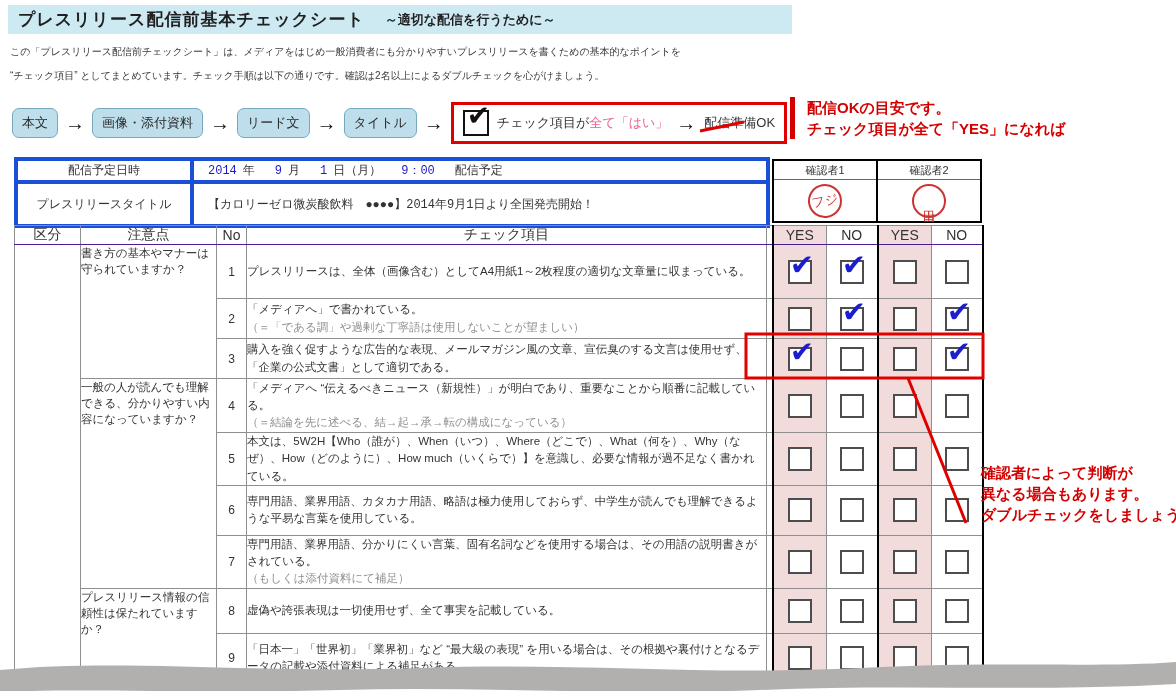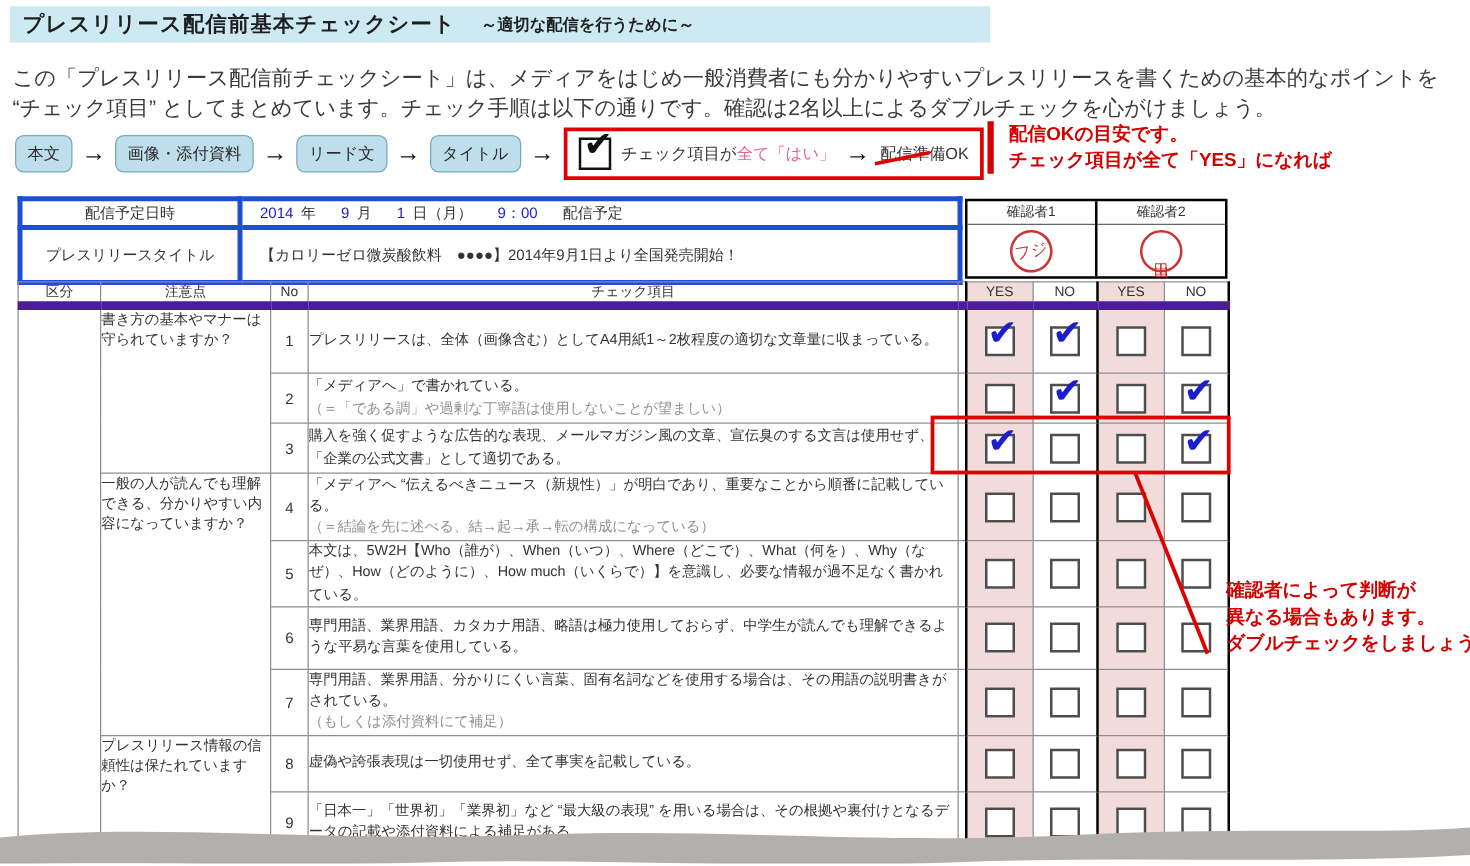--- a/index.html
+++ b/index.html
@@ -6,21 +6,21 @@
   .page{position:relative;width:1176px;height:691px;background:#fff;overflow:hidden;
         font-family:"Liberation Sans","DejaVu Sans",sans-serif;color:#333;}
 
   
   .titlebar{position:absolute;left:8px;top:5px;width:784px;height:29px;background:#cde9f2;
             display:flex;align-items:center;gap:20px;padding-left:10px;box-sizing:border-box;}
   .title-main{font-size:17px;font-weight:bold;color:#1f1f1f;letter-spacing:1px;}
   .title-sub{font-size:13px;font-weight:bold;color:#1f1f1f;}
 
   
-  .intro{position:absolute;left:10px;top:51px;font-size:17px;color:#3a3a3a;line-height:24px;white-space:nowrap;}
+  .intro{position:absolute;left:10px;top:40px;font-size:10px;color:#3a3a3a;line-height:24px;white-space:nowrap;}
 
   
   .flow{position:absolute;left:12px;top:102px;display:flex;align-items:center;gap:7px;}
   .fbox{background:#bfdeeb;border:1px solid #74a9c0;border-radius:7px;padding:5px 9px;
         font-size:13px;color:#2a2a2a;white-space:nowrap;}
   .farrow{font-size:20px;color:#111;font-weight:bold;line-height:1;}
   .fcheckwrap{display:flex;align-items:center;border:3px solid #e00000;padding:5px 9px;gap:8px;background:#fff;}
   .fcheckbox{position:relative;width:22px;height:22px;border:2px solid #111;background:#fff;flex:none;}
   .fcheckbox .fchk{position:absolute;top:-13px;left:2px;font-size:28px;color:#111;font-weight:bold;}
   .fchecktext{font-size:13px;color:#333;white-space:nowrap;}
@@ -28,21 +28,21 @@
   .fok{font-size:13px;color:#333;white-space:nowrap;}
 
   
   .ann-top{position:absolute;left:790px;top:97px;border-left:5px solid #d40000;padding-left:12px;
            font-size:15px;font-weight:bold;color:#d40000;line-height:21px;white-space:nowrap;z-index:60;}
 
   
   .info-table{position:absolute;left:14px;top:157px;width:752px;border-collapse:collapse;table-layout:fixed;}
   .info-table td{border:4px solid #1d4ed8;font-size:12px;color:#333;box-sizing:border-box;}
   .info-label{text-align:center;}
-  .info-value{padding-left:14px;}
+  .info-value{padding-left:14px;font-family:Liberation Mono, monospace;}
   .row-date td{height:22px;}
   .row-title td{height:44px;}
   .blue{color:#1a1ac8;}
   .seg{margin-right:6px;} .segw{margin-right:20px;}
   .pr-title{font-size:13px;}
 
   
   .checker-head{position:absolute;left:772px;top:159px;width:210px;height:64px;border:2px solid #000;
                 box-sizing:border-box;display:flex;background:#fff;}
   .checker-col{flex:1;display:flex;flex-direction:column;}
@@ -50,21 +50,21 @@
   .checker-name{height:18px;line-height:18px;border-bottom:1px solid #666;text-align:center;font-size:11px;color:#333;}
   .stamp-area{flex:1;display:flex;align-items:center;justify-content:center;}
   .stamp{width:34px;height:34px;border:2px solid #cc3333;border-radius:50%;color:#cc3333;
          display:flex;align-items:center;justify-content:center;box-sizing:border-box;background:transparent;}
   .stamp.h{font-size:13px;transform:rotate(-10deg);}
   .stamp.v{writing-mode:vertical-rl;font-size:12px;line-height:1;}
 
   
   .main-table{position:absolute;left:14px;top:225px;width:968px;border-collapse:collapse;table-layout:fixed;border:1px solid #333;}
   .main-table th,.main-table td{border:1px solid #8f8f8f;box-sizing:border-box;font-weight:normal;padding:0;}
-  .main-table th{height:16px;font-size:11px;color:#333;border-bottom:7px solid #4c1d95;}
+  .main-table th{height:16px;font-size:14px;color:#333;border-bottom:1px solid #4c1d95;}
   .gap{border-top-style:hidden;border-bottom-style:hidden;}
   .c-y1{border-left:2px solid #000 !important;}
   .c-y2{border-left:2px solid #000 !important;}
   .c-n2{border-right:2px solid #000 !important;}
   .pink{background:#f2dcdb;}
   .kubun{vertical-align:bottom;text-align:center;font-size:12px;padding-bottom:26px;}
   .chuiten{vertical-align:top;text-align:left;padding:3px 4px;font-size:11.5px;line-height:1.4;}
   .no-cell{text-align:center;vertical-align:middle;font-size:12px;}
   .item-cell{vertical-align:middle;padding:3px 8px;font-size:11.5px;line-height:1.5;}
   .it-note{color:#909090;}

